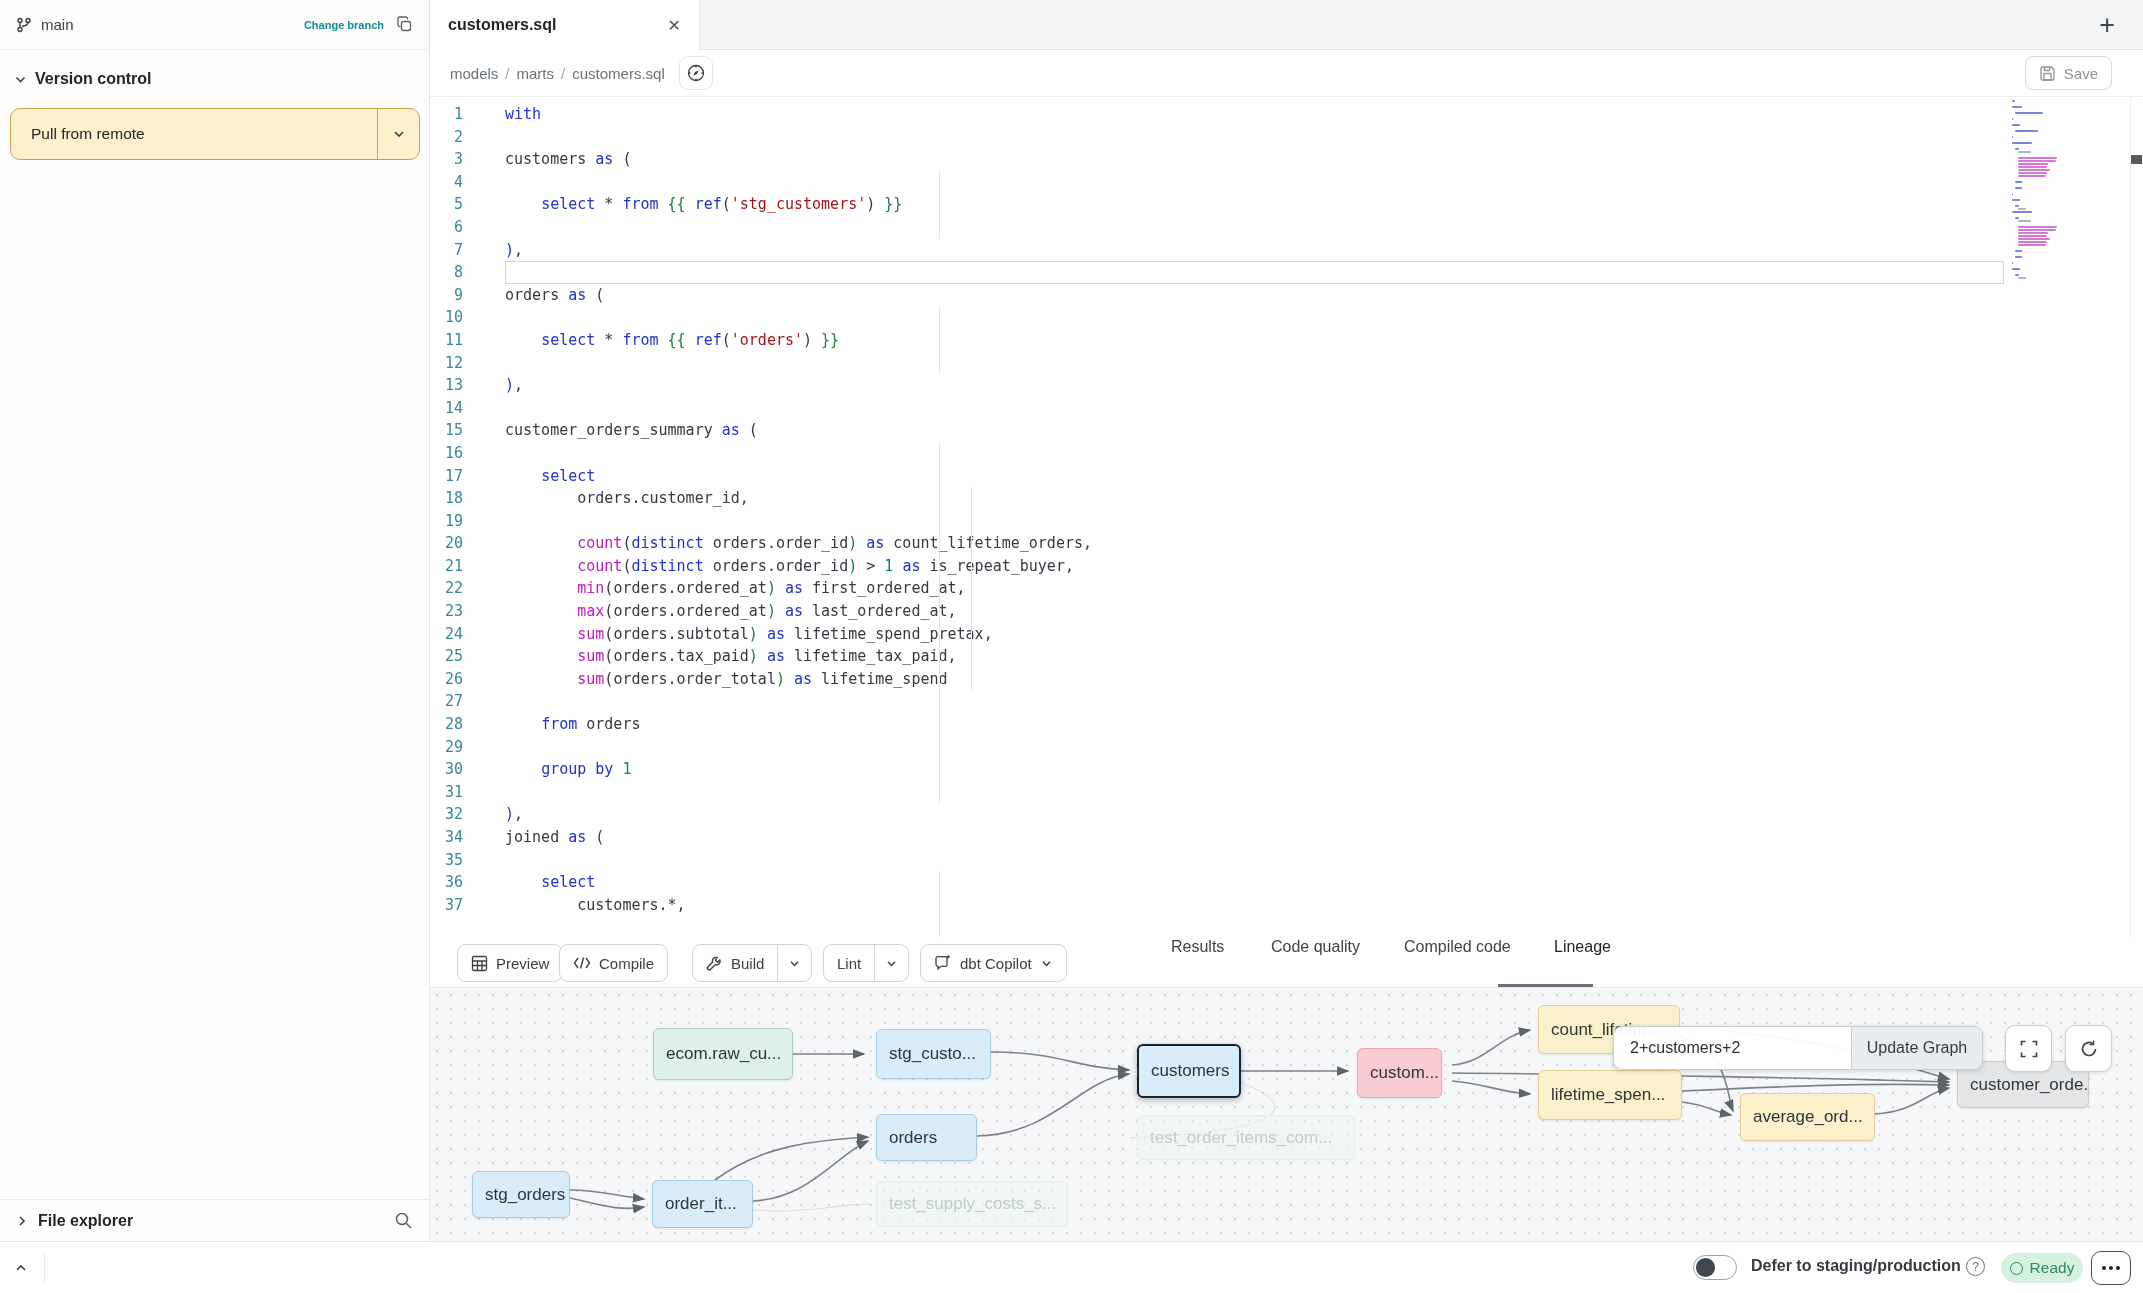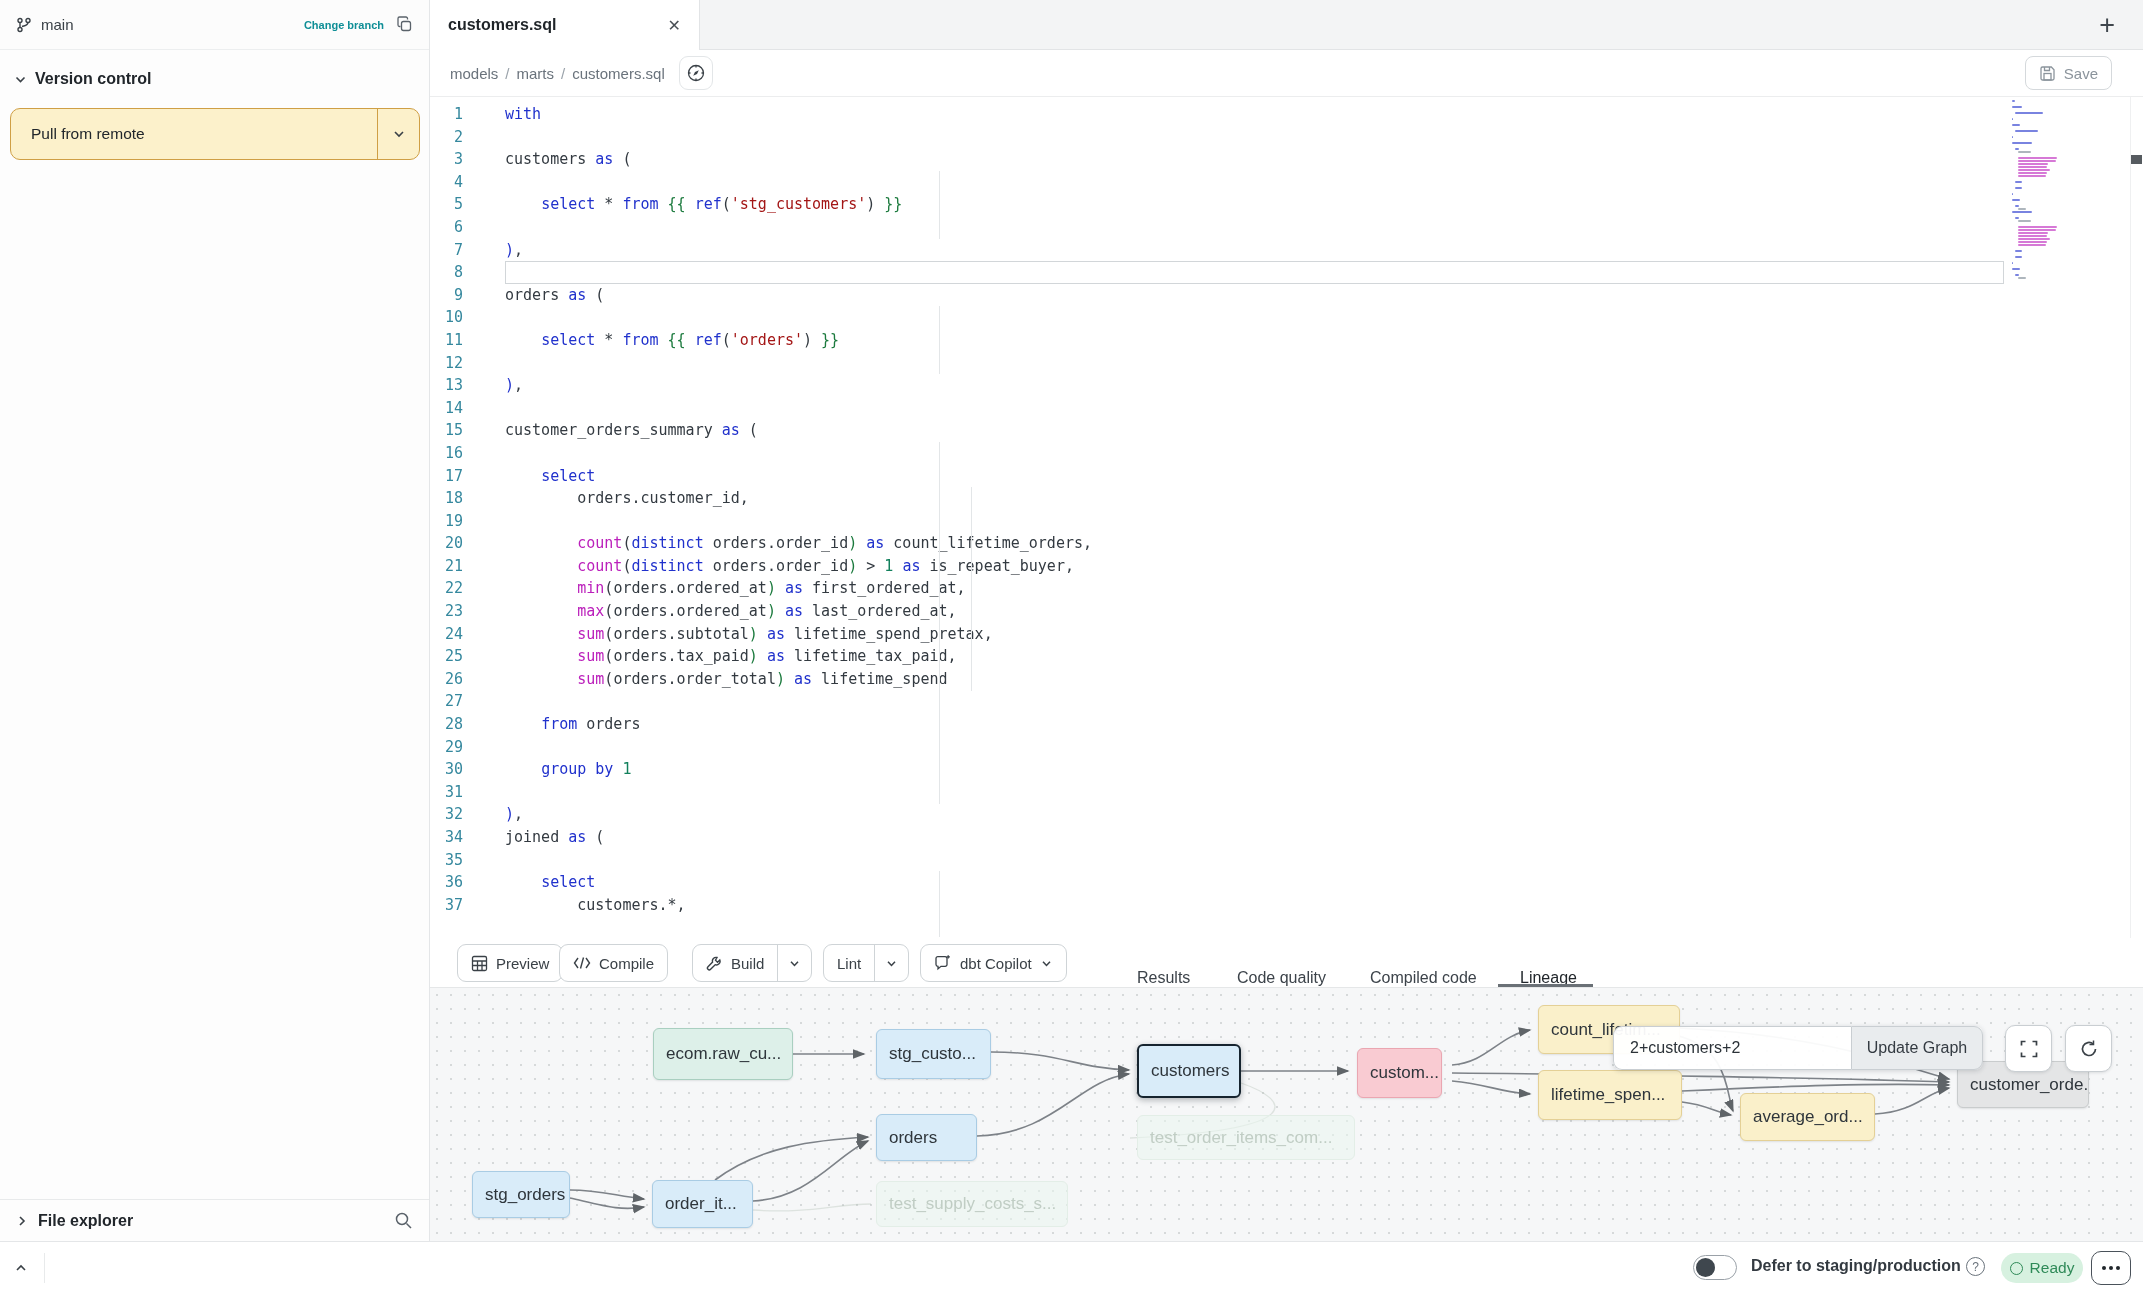--- a/index.html
+++ b/index.html
@@ -43,21 +43,21 @@
   #minimap { position:absolute; left:1580px; top:3px; width:84px; height:220px; }
   .mm-bar { height:2px; margin-bottom:1px; border-radius:1px; }
   #editor-scrollbar { position:absolute; right:0; top:0; width:13px; height:841px; border-left:1px solid #eff0f1; }
   #editor-scroll-thumb { position:absolute; right:1px; top:58px; width:11px; height:9px; background:#565b60; }
 
   
   #actionbar { position:absolute; left:430px; top:938px; width:1713px; height:50px; background:#ffffff; border-bottom:1px solid #e5e7e8; }
   .act-btn { position:absolute; top:6px; height:38px; border:1px solid #cfd4d7; border-radius:9px; background:#fff; display:flex; align-items:center; font-size:15px; color:#3a4147; cursor:pointer; }
   .act-btn .seg { display:flex; align-items:center; gap:8px; padding:0 13px; height:100%; }
   .act-btn .split { border-left:1px solid #cfd4d7; width:34px; display:flex; align-items:center; justify-content:center; height:100%; }
-  .panel-tab { position:absolute; top:0; height:49px; display:flex; align-items:flex-end; font-size:16px; color:#3c434a; cursor:pointer; }
+  .panel-tab { position:absolute; top:0; height:49px; display:flex; align-items:flex-start; font-size:16px; color:#3c434a; cursor:pointer;margin-left:34px; }
   #lineage-underline { position:absolute; left:1068px; bottom:0; width:95px; height:3px; background:#6a7076; }
 
   
   #lineage { position:absolute; left:430px; top:988px; width:1713px; height:253px; background:#f6f7f8;
     background-image:radial-gradient(circle, #d6d9da 1px, transparent 1.1px); background-size:14px 14px; }
   #edges { position:absolute; left:0; top:0; width:1713px; height:253px; }
   .node { position:absolute; border-radius:6px; border:1px solid; display:flex; align-items:center; padding:0 12px; font-size:17px; color:#2e353b; box-shadow:0 1px 2px rgba(20,30,40,.10); overflow:hidden; white-space:nowrap; cursor:pointer; }
   .node.model  { background:#d9ecf9; border-color:#a9cce4; }
   .node.source { background:#ddf0e9; border-color:#a9cfc0; }
   .node.pink   { background:#f9cbd2; border-color:#eaa6b1; }

